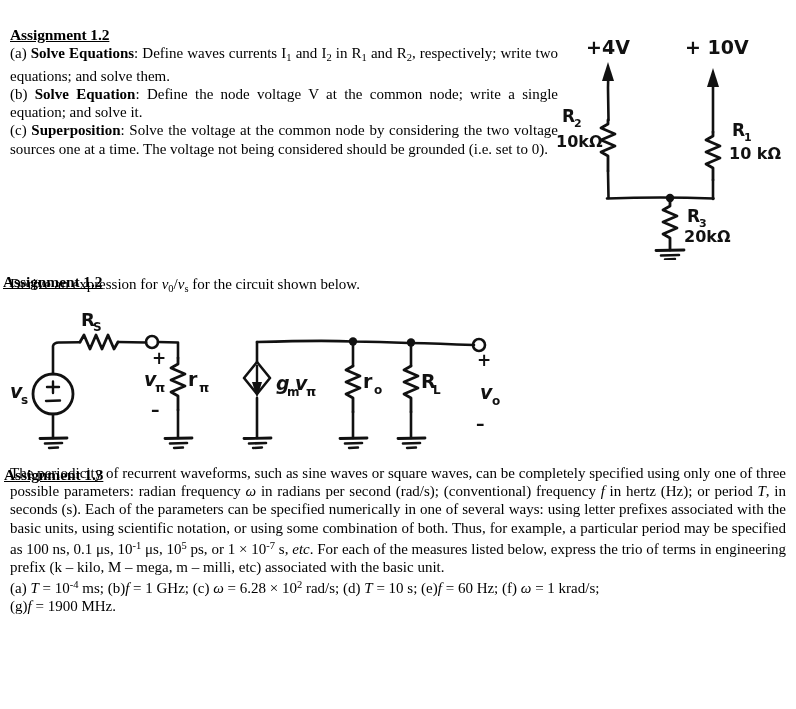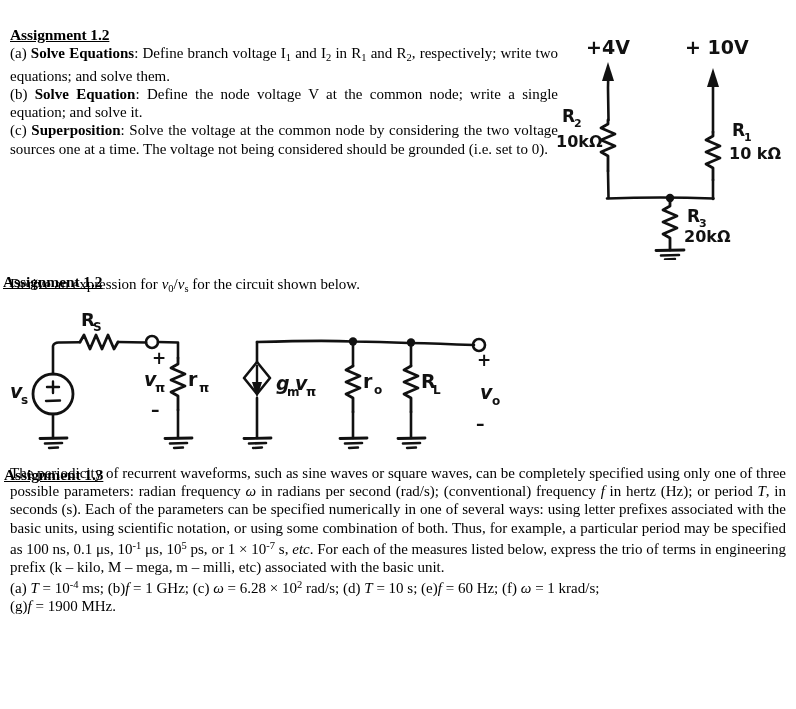--- a/index.html
+++ b/index.html
@@ -69,21 +69,21 @@
 </style>
 </head>
 <body>
 
 <div class="page">
 
   <div id="a11-heading" class="heading">Assignment 1.2</div>
 
   <div id="a11-body">
 
-    <p class="body-text"><span>(a)</span><span>&nbsp;</span><b class="inl">Solve Equations</b><span>: Define branch voltage I</span><span class="sub">1</span><span> and I</span><span class="sub">2</span><span> in R</span><span class="sub">1</span><span> and R</span><span class="sub">2</span><span>, respectively; write two equations; and solve them.</span></p>
+    <p class="body-text"><span>(a)</span><span>&nbsp;</span><b class="inl">Solve Equations</b><span>: Define waves currents I</span><span class="sub">1</span><span> and I</span><span class="sub">2</span><span> in R</span><span class="sub">1</span><span> and R</span><span class="sub">2</span><span>, respectively; write two equations; and solve them.</span></p>
 
     <p class="body-text"><span>(b)</span><span>&nbsp;</span><b class="inl">Solve Equation</b><span>: Define the node voltage V at the common node; write a single equation; and solve it.</span></p>
 
     <p class="body-text"><span>(c)</span><span>&nbsp;</span><b class="inl">Superposition</b><span>: Solve the voltage at the common node by considering the two voltage sources one at a time. The voltage not being considered should be grounded (i.e. set to 0).</span></p>
   </div>
 
   <svg id="circuit1" width="240" height="232" viewBox="0 0 240 232">
 
     <text class="hlabel" x="30" y="26" font-size="19">+4V</text>
 

